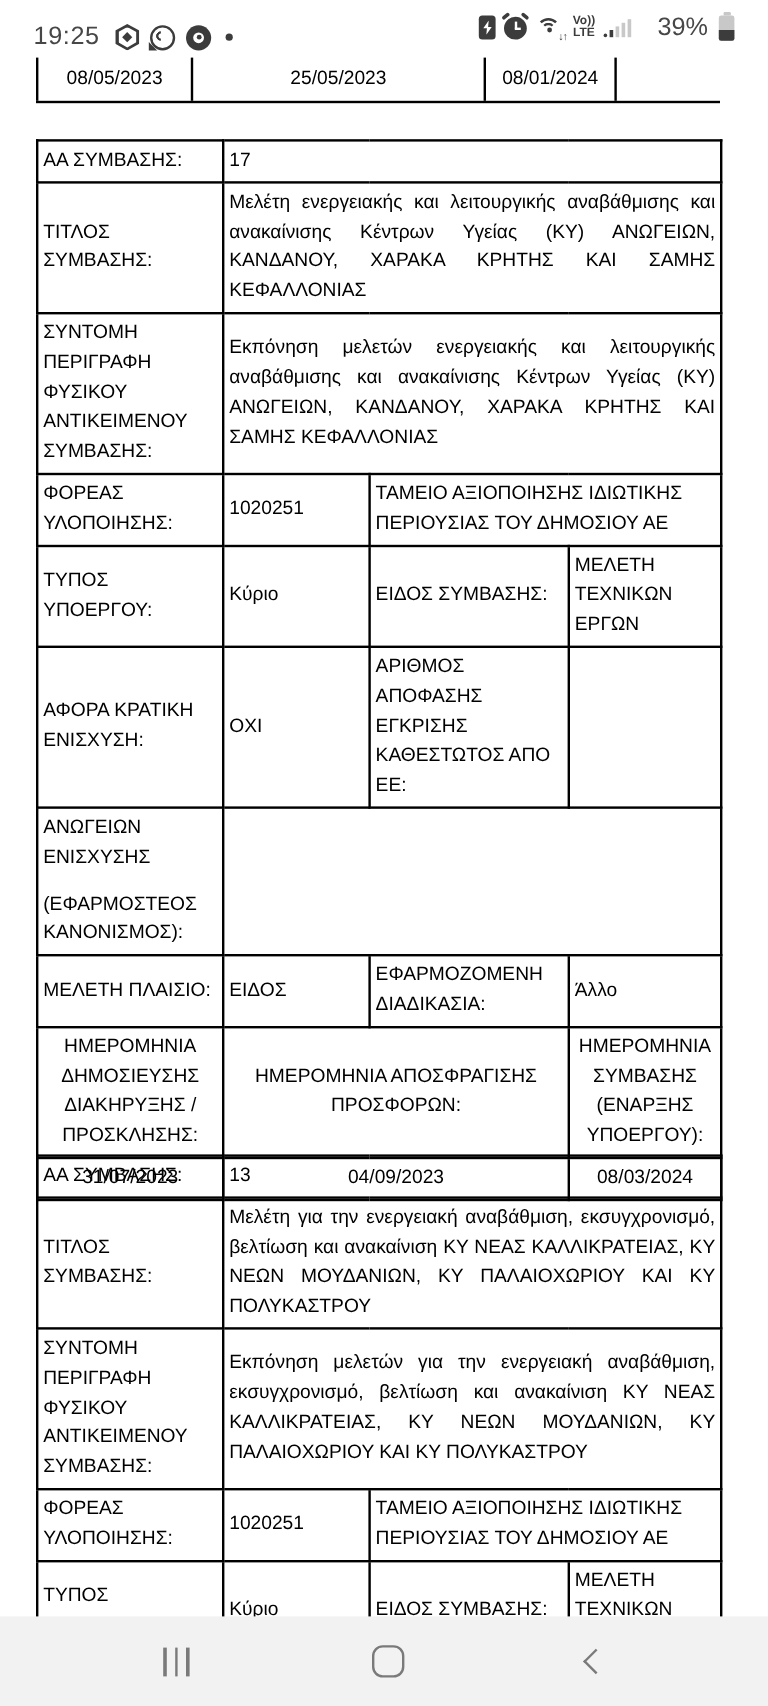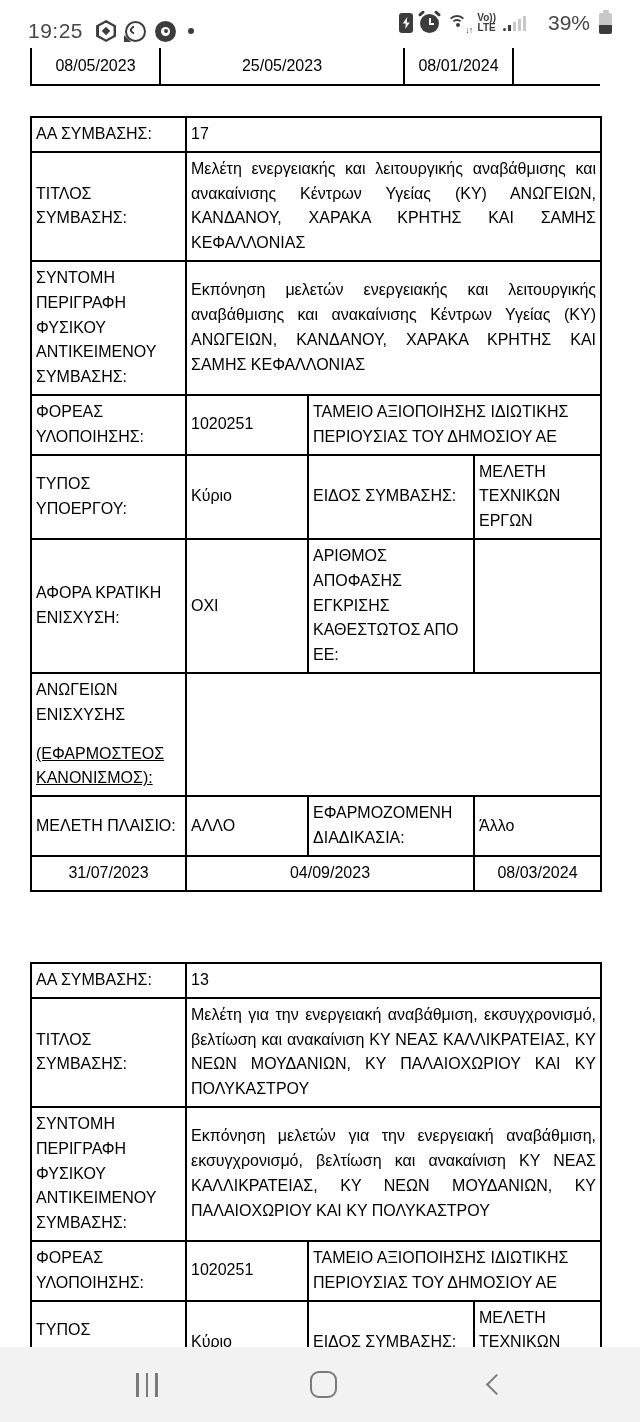--- a/index.html
+++ b/index.html
@@ -94,21 +94,21 @@
   .pc1 { width:131px; } .pc2 { width:244px; } .pc3 { width:109px; }
 
   table.doc { position:absolute; left:30px; width:570px; border-collapse:collapse;
     table-layout:fixed; font-size:16px; line-height:1.55; }
   table.doc td { border:2px solid #000; vertical-align:middle; padding:4px 4px; overflow:hidden; }
   .t1 { top:116px; } .t2 { top:962px; }
   td.lbl { padding-left:10px; padding-right:6px; }
   td.val { padding-left:12px; }
   td.just { text-align:justify; padding:6px 12px; }
   td.ctr { text-align:center; padding:4px 6px; }
-  .lbl-gap { margin-top:14px;text-decoration:underline; }
+  .lbl-gap { margin-top:14px; }
   tr.rh30{height:30px} tr.rh104{height:104px} tr.rh125{height:125px} tr.rh54{height:54px}
   tr.rh78{height:78px} tr.rh127{height:127px} tr.rh106{height:106px} tr.rh55{height:55px}
   tr.rh102{height:102px} tr.rh32{height:32px} tr.rh31{height:31px} tr.rh105{height:105px}
   tr.rh122{height:122px} tr.rh80{height:80px}
 
   
   .nav-bar { position:absolute; left:0; top:1347px; width:640px; height:75px;
     background:#f2f2f2; display:flex; align-items:center; justify-content:space-between;
     padding:0 130px; box-sizing:border-box; }
   .nav-btn { background:none; border:none; padding:6px; cursor:pointer; display:flex;
@@ -206,23 +206,28 @@
     </tr>
     <tr class="rh106">
       <td class="lbl">
         <div>ΑΝΩΓΕΙΩΝ ΕΝΙΣΧΥΣΗΣ</div>
         <div class="lbl-gap">(ΕΦΑΡΜΟΣΤΕΟΣ ΚΑΝΟΝΙΣΜΟΣ):</div>
       </td>
       <td class="val" colspan="3"></td>
     </tr>
     <tr class="rh55">
       <td class="lbl">ΜΕΛΕΤΗ ΠΛΑΙΣΙΟ:</td>
-      <td class="val">ΑΛΛΟ</td>
+      <td class="val">ΕΙΔΟΣ</td>
       <td class="val">ΕΦΑΡΜΟΖΟΜΕΝΗ ΔΙΑΔΙΚΑΣΙΑ:</td>
       <td class="val">Άλλο</td>
+    </tr>
+    <tr class="rh102">
+      <td class="ctr">ΗΜΕΡΟΜΗΝΙΑ ΔΗΜΟΣΙΕΥΣΗΣ ΔΙΑΚΗΡΥΞΗΣ / ΠΡΟΣΚΛΗΣΗΣ:</td>
+      <td class="ctr" colspan="2">ΗΜΕΡΟΜΗΝΙΑ ΑΠΟΣΦΡΑΓΙΣΗΣ ΠΡΟΣΦΟΡΩΝ:</td>
+      <td class="ctr">ΗΜΕΡΟΜΗΝΙΑ ΣΥΜΒΑΣΗΣ (ΕΝΑΡΞΗΣ ΥΠΟΕΡΓΟΥ):</td>
     </tr>
     <tr class="rh32">
       <td class="ctr">31/07/2023</td>
       <td class="ctr" colspan="2">04/09/2023</td>
       <td class="ctr">08/03/2024</td>
     </tr>
   </tbody>
     </table>
 
   <table class="doc t2">

